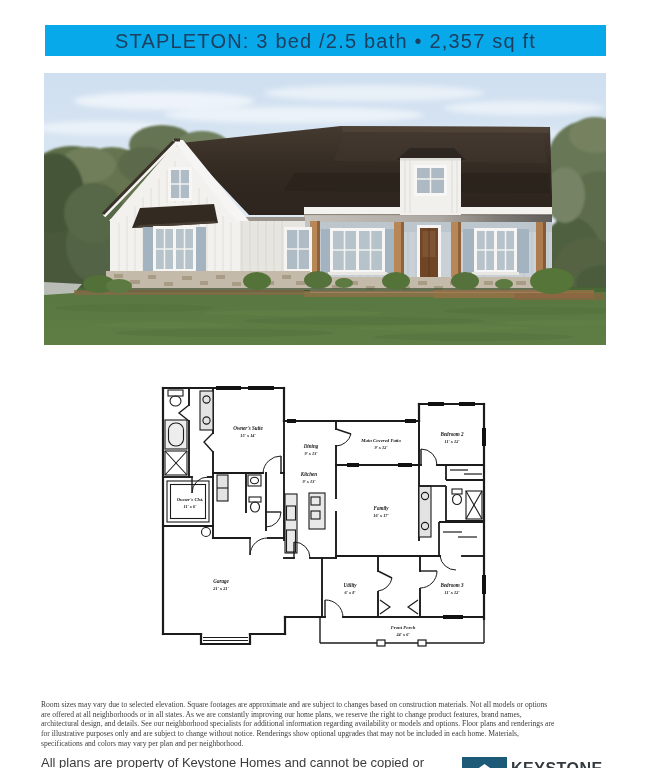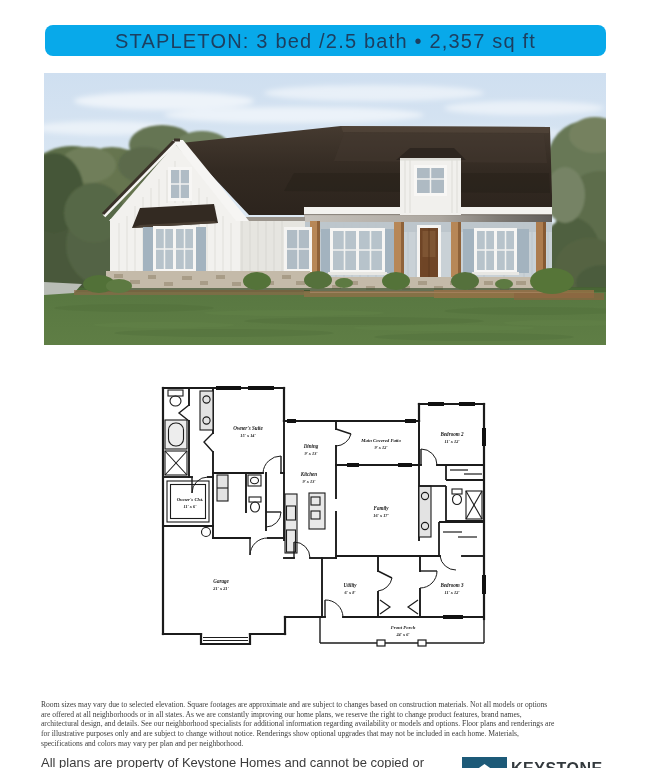--- a/index.html
+++ b/index.html
@@ -4,21 +4,21 @@
 <style>
   html,body{margin:0;padding:0;background:#ffffff;}
   #page{position:relative;width:647px;height:768px;background:#ffffff;overflow:hidden;
         font-family:"Liberation Sans", sans-serif;}
   .abs{position:absolute;}
 </style>
 </head>
 <body>
 <div id="page">
 
-  <div class="abs" style="left:45px;top:25px;width:561px;height:31px;background:#08a9ea;display:flex;align-items:center;justify-content:center;border-radius:8px;">
+  <div class="abs" style="left:45px;top:25px;width:561px;height:31px;background:#08a9ea;display:flex;align-items:center;justify-content:center;">
 
     <div style="color:#1d3f60;font-size:20px;letter-spacing:1.2px;padding-top:1px;">STAPLETON: 3 bed /2.5 bath • 2,357 sq ft</div>
   </div>
 
   <div class="abs" style="left:44px;top:73px;width:562px;height:272px;">
     <svg width="562" height="272" viewBox="0 0 562 272">
       <defs>
         <linearGradient id="sky" x1="0" y1="0" x2="0" y2="1">
           <stop offset="0" stop-color="#cfdff0"></stop>
           <stop offset="0.55" stop-color="#dfeaf4"></stop>

